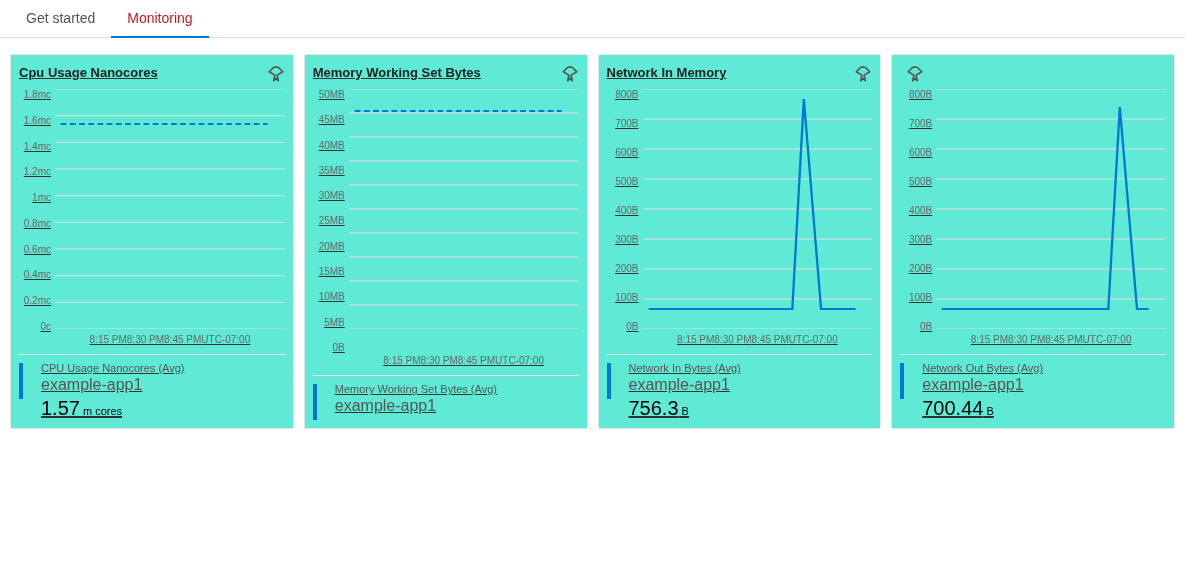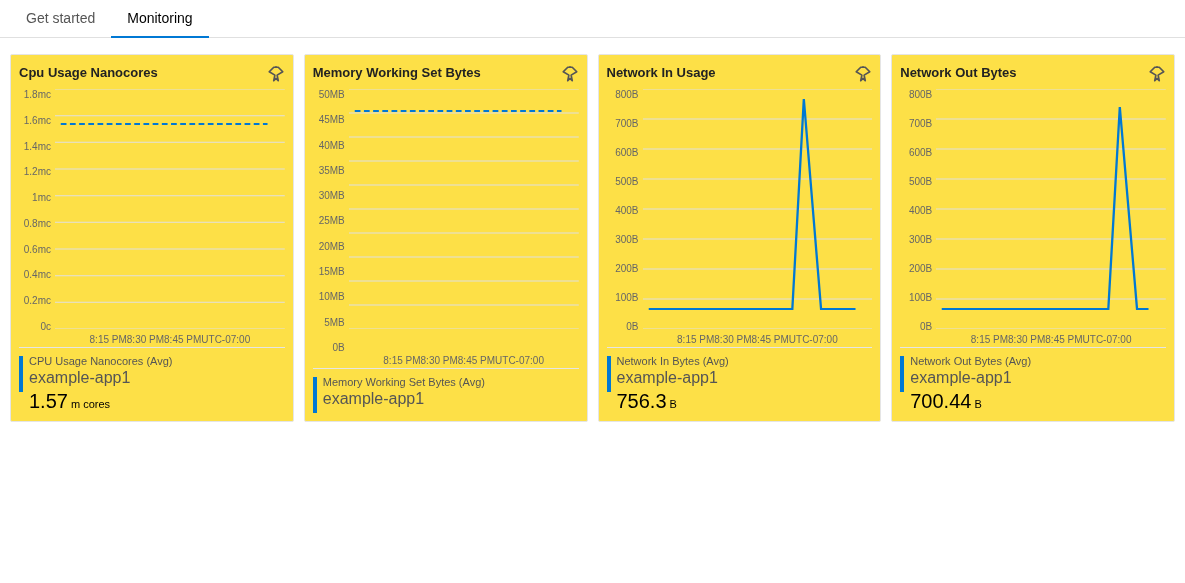--- a/index.html
+++ b/index.html
@@ -13,42 +13,43 @@
     }
     .tab {
       padding: 10px 16px;
       cursor: pointer;
       font-size: 14px;
       color: #555;
       border-bottom: 2px solid transparent;
       margin-bottom: -1px;
     }
     .tab.active {
-      color: #000000;
+      color: #b91c1c;
       border-bottom: 2px solid #0078d4;
       font-weight: 500;
     }
 
     .dashboard {
       display: flex;
       flex-direction: row;
       padding: 16px 10px;
       gap: 10px;
       overflow: hidden;
     }
 
     .chart-panel {
       flex: 1;
       min-width: 0;
       border: 1px solid #e5e5e5;
       border-radius: 2px;
       padding: 10px 8px 8px 8px;
-      background: #fde047;
+      background: #5eead4;
       display: flex;
       flex-direction: column;
+      text-decoration: underline;
     }
 
     .chart-header {
       display: flex;
       align-items: flex-start;
       justify-content: space-between;
       margin-bottom: 6px;
     }
 
     .chart-title {
@@ -103,24 +104,24 @@
       justify-content: center;
       font-size: 10px;
       color: #666;
       margin-top: 2px;
       padding-left: 36px;
     }
 
     .legend {
       display: flex;
       align-items: flex-start;
-      margin-top: 2px;
+      margin-top: 9px;
       border-top: 1px solid #e5e5e5;
       padding-top: 6px;
-      gap: 6px;
+      gap: 18px;
     }
 
     .legend-bar {
       width: 4px;
       height: 36px;
       background: #0078d4;
       flex-shrink: 0;
       margin-top: 2px;
     }
 
@@ -276,21 +277,21 @@
       <div class="legend">
         <div class="legend-bar"></div>
         <div class="legend-text">
           <div class="legend-label">Memory Working Set Bytes (Avg)</div>
           <div class="legend-sublabel">example-app1</div>
         </div>
       </div>
     </div>
     <div class="chart-panel">
       <div class="chart-header">
-        <div class="chart-title">Network In Usage</div>
+        <div class="chart-title">Network In Memory</div>
         <div class="pin-icon"><svg viewBox="0 0 16 16" fill="none" stroke="currentColor" stroke-width="1.5" width="18" height="18">
       <path d="M10 2L14 6L9 9L10 14L8 12L6 14L7 9L2 6L6 2Z" stroke-linejoin="round"></path>
       <line x1="8" y1="2" x2="8" y2="1"></line>
     </svg></div>
       </div>
       <div class="chart-area">
         <div class="y-axis">
           <div>800B</div>
           <div>700B</div>
           <div>600B</div>
@@ -324,21 +325,20 @@
         <div class="legend-bar"></div>
         <div class="legend-text">
           <div class="legend-label">Network In Bytes (Avg)</div>
           <div class="legend-sublabel">example-app1</div>
           <div class="legend-value">756.3<span> B</span></div>
         </div>
       </div>
     </div>
     <div class="chart-panel">
       <div class="chart-header">
-        <div class="chart-title">Network Out Bytes</div>
         <div class="pin-icon"><svg viewBox="0 0 16 16" fill="none" stroke="currentColor" stroke-width="1.5" width="18" height="18">
       <path d="M10 2L14 6L9 9L10 14L8 12L6 14L7 9L2 6L6 2Z" stroke-linejoin="round"></path>
       <line x1="8" y1="2" x2="8" y2="1"></line>
     </svg></div>
       </div>
       <div class="chart-area">
         <div class="y-axis">
           <div>800B</div>
           <div>700B</div>
           <div>600B</div>

